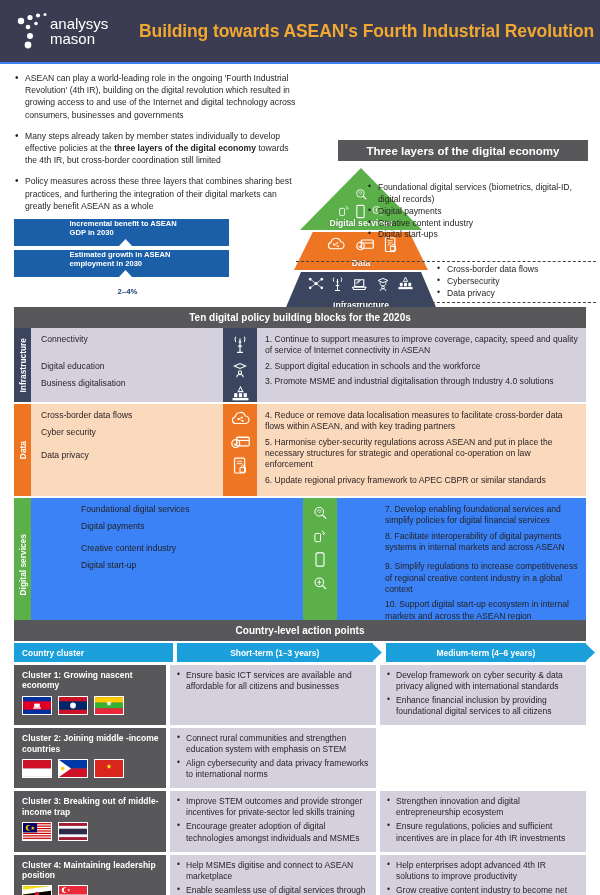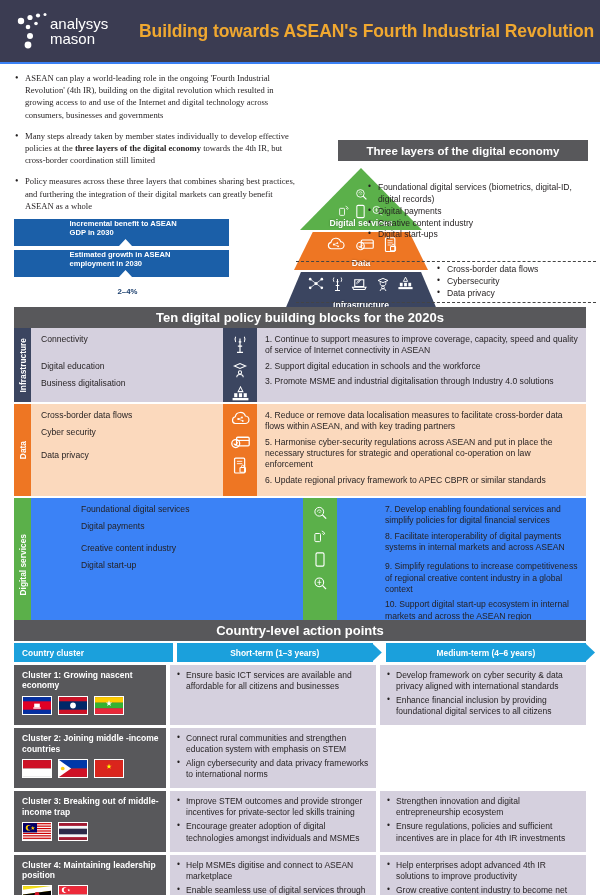--- a/index.html
+++ b/index.html
@@ -23,21 +23,21 @@
     color:#f0a830;font-size:17.5px;font-weight:bold;letter-spacing:-0.1px;
     white-space:nowrap;
   }
 
   
   .top{position:relative;height:232px;}
   .bullets{
     position:absolute;left:14px;top:8px;width:288px;
     font-size:8.6px;line-height:1.42;
   }
-  .bullets ul{margin:0;padding:0;list-style:none;font-family:Liberation Serif, serif;}
+  .bullets ul{margin:0;padding:0;list-style:none;}
   .bullets li{position:relative;padding-left:11px;margin-bottom:9px;}
   .bullets li:before{
     content:"\2022";position:absolute;left:1px;top:-1px;font-size:10px;color:#231f20;
   }
   .bullets b{font-weight:bold;}
 
   .kpis{position:absolute;left:14px;top:155px;width:215px;}
   .kpi{
     background:#1b5fa8;height:27px;margin-bottom:4px;display:flex;align-items:center;
     position:relative;padding-left:8px;flex-direction:column;
@@ -78,21 +78,21 @@
   .layer-icons{position:absolute;left:0;right:0;display:flex;justify-content:center;gap:6px;}
   .dash{position:absolute;left:296px;height:0;border-top:1px dashed #444;width:300px;}
   .side-list{position:absolute;font-size:8.6px;line-height:1.38;width:210px;}
   .side-list ul{margin:0;padding:0;list-style:none;}
   .side-list li{position:relative;padding-left:10px;}
   .side-list li:before{content:"\2022";position:absolute;left:0;top:-1px;}
 
   
   .bb{position:absolute;left:14px;top:307px;width:572px;}
   .section-title{
-    background:#58585b;color:#fff;font-size:13px;font-weight:bold;
+    background:#58585b;color:#fff;font-size:10px;font-weight:bold;
     height:21px;display:flex;align-items:center;justify-content:center;
   }
   .bb-row{display:flex;align-items:stretch;}
   .bb-side{
     width:17px;display:flex;align-items:center;justify-content:center;
   }
   .bb-side span{
     writing-mode:vertical-rl;transform:rotate(180deg);
     color:#fff;font-size:8.4px;font-weight:bold;white-space:nowrap;
   }

